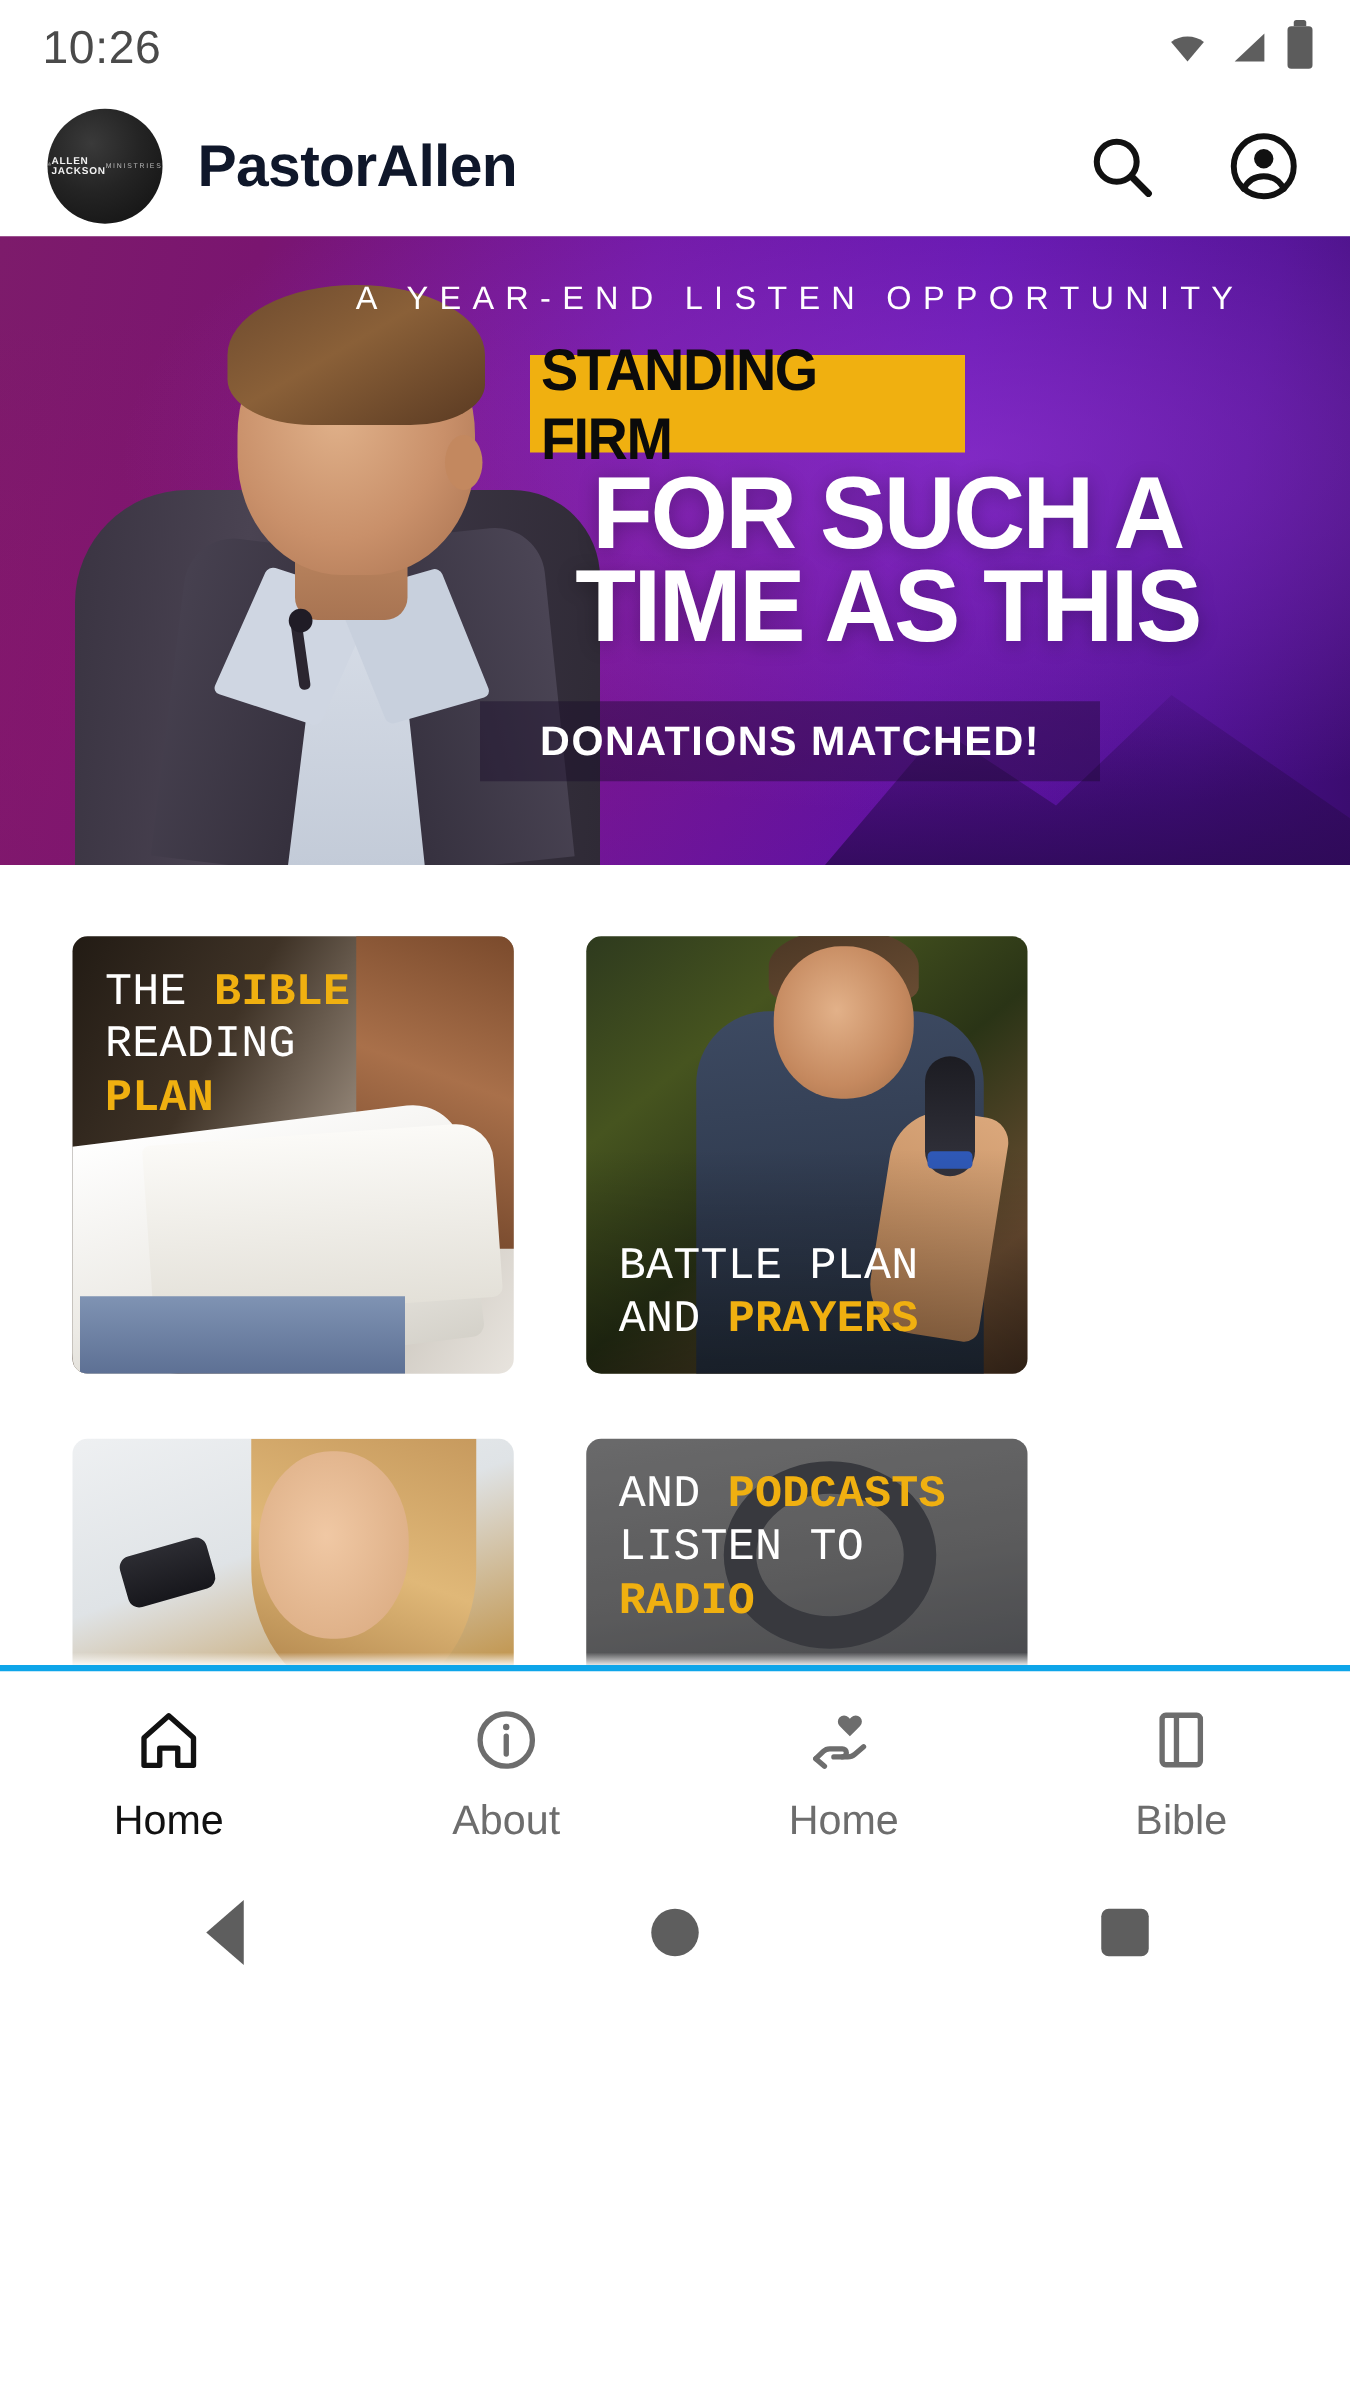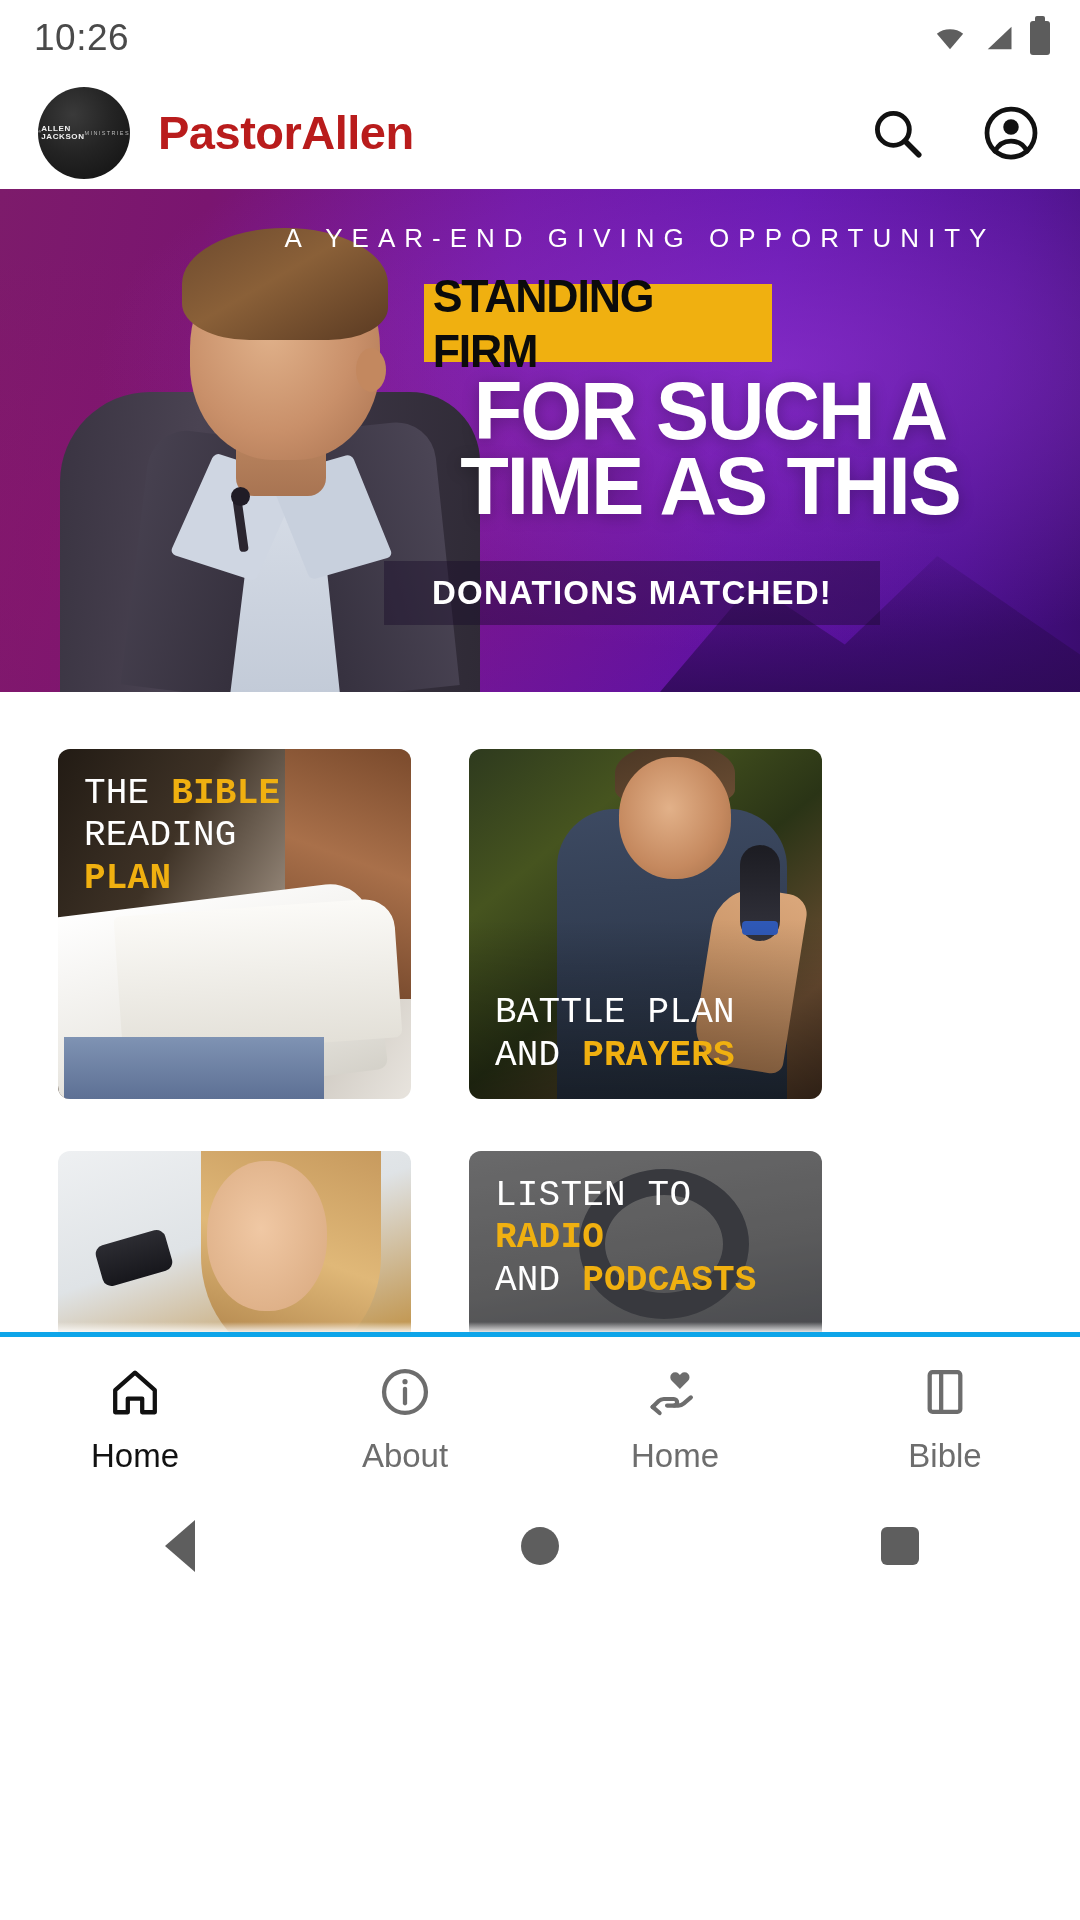--- a/index.html
+++ b/index.html
@@ -28,21 +28,21 @@
   .appbar {
     position:absolute; top:76px; left:0; width:1080px; height:113px;
     display:flex; align-items:center; background:#fff; padding:0 38px;
   }
   .logo-wrap { width:92px; height:92px; border-radius:50%; overflow:hidden; flex:0 0 auto;
     background:radial-gradient(circle at 38% 30%, #3a3a3a 0%, #242424 45%, #101010 100%);
     display:flex; flex-direction:row; align-items:center; justify-content:center; position:relative; }
   .logo-mark { width:40px; height:34px; margin-bottom:3px; }
   .logo-t1 { font-size:8px; color:#f2f2f2; letter-spacing:0.6px; font-weight:bold; line-height:1; }
   .logo-t2 { font-size:5.5px; color:#b9b9b9; letter-spacing:1.4px; line-height:1; margin-top:2.5px; }
-  .app-title { font-size:47px; font-weight:bold; color:#b91c1c; margin-left:28px; letter-spacing:-0.5px; }
+  .app-title { font-size:47px; font-weight:bold; color:#0f172a; margin-left:28px; letter-spacing:-0.5px; }
   .appbar-actions { margin-left:auto; display:flex; align-items:center; gap:52px; }
   .icon-btn { width:62px; height:62px; display:flex; align-items:center; justify-content:center; }
 
   
   .hero {
     position:absolute; top:189px; left:0; width:1080px; height:503px; overflow:hidden;
     background:linear-gradient(100deg,#7d1b6b 0%,#7a1570 18%,#6d16a0 45%,#5b12a8 68%,#4a0f8e 88%,#3a0c6e 100%);
   }
   .hero-bg-glow { position:absolute; inset:0;
     background:radial-gradient(ellipse at 72% 35%, rgba(160,60,220,.55) 0%, rgba(120,20,160,0) 62%),
@@ -231,21 +231,21 @@
       <div class="p-collarL"></div>
       <div class="p-collarR"></div>
       <div class="p-neck"></div>
       <div class="p-head"></div>
       <div class="p-hair"></div>
       <div class="p-ear"></div>
       <div class="p-mic"></div>
       <div class="p-micball"></div>
     </div>
 
-    <div class="hero-kicker">A YEAR-END GIVING OPPORTUNITY</div>
+    <div class="hero-kicker">A YEAR-END LISTEN OPPORTUNITY</div>
     <div class="hero-badge">
       <span>STANDING FIRM</span>
     </div>
     <div class="hero-h1">
       <div>FOR SUCH A</div>
       <div>TIME AS THIS</div>
     </div>
     <div class="hero-matched">
       <span>DONATIONS MATCHED!</span>
     </div>
@@ -287,22 +287,22 @@
         <div class="c3-remote"></div>
         <div class="c3-bowl"></div>
         <div class="card-txt t-top" id="card-2-text"></div>
       </div>
       <div class="card c4">
         <div class="c4-wheel"></div>
         <div class="c4-dash"></div>
         <div class="c4-vent"></div>
         <div class="c4-scrim"></div>
         <div class="card-txt t-top" id="card-3-text">
+            <div><span>AND </span><b>PODCASTS</b></div>
             <div><span>LISTEN TO </span><b>RADIO</b></div>
-            <div><span>AND </span><b>PODCASTS</b></div>
           </div>
       </div>
     </div>
   </div>
   <div class="grid-fade"></div>
 
   <div class="bottomnav">
     <div class="navitem active">
       <div class="nav-ico">
         <svg width="54" height="54" viewBox="0 0 24 24">

